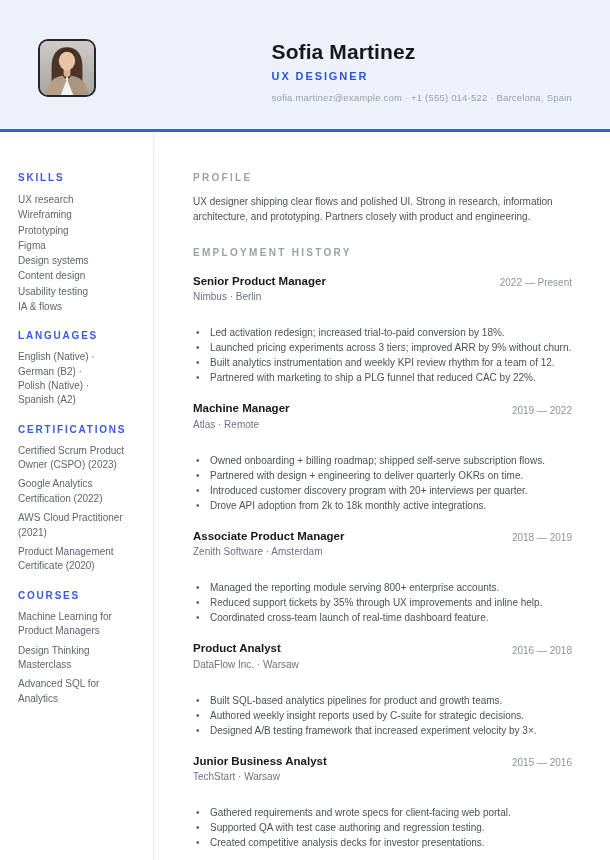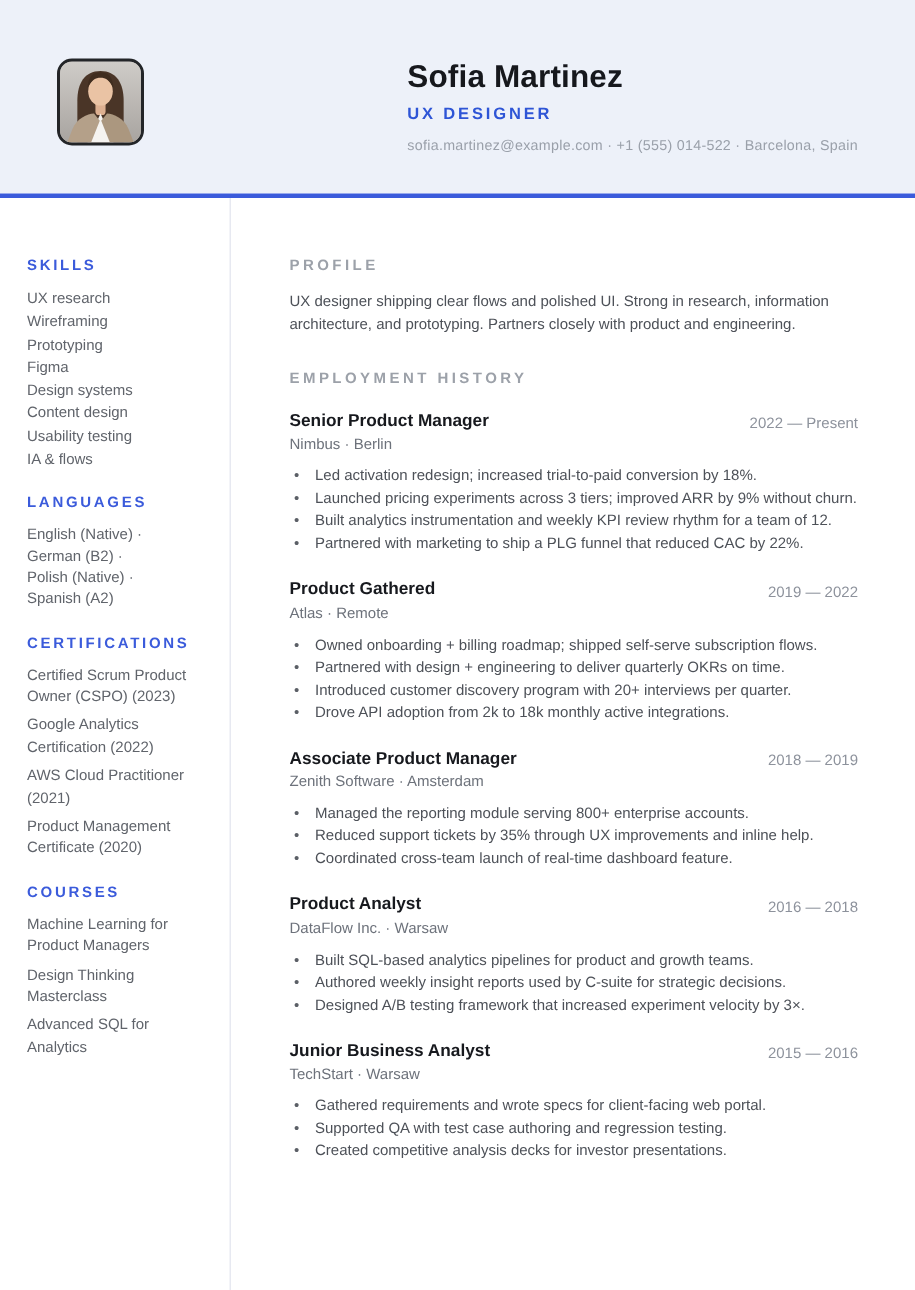--- a/index.html
+++ b/index.html
@@ -124,21 +124,21 @@
     white-space: nowrap;
     flex: none;
   }
   .job-company {
     margin-top: 3px;
     font-size: 10px;
     color: #6d727b;
   }
   ul.bullets {
     list-style: none;
-    margin: 8px 0 0 0;
+    margin: 23px 0 0 0;
     padding: 0;
   }
   .bullets li {
     position: relative;
     padding-left: 17px;
     font-size: 10px;
     line-height: 15px;
     color: #4d5158;
   }
   .bullets li::before {
@@ -238,21 +238,21 @@
         <ul class="bullets">
           <li>Led activation redesign; increased trial-to-paid conversion by 18%.</li>
           <li>Launched pricing experiments across 3 tiers; improved ARR by 9% without churn.</li>
           <li>Built analytics instrumentation and weekly KPI review rhythm for a team of 12.</li>
           <li>Partnered with marketing to ship a PLG funnel that reduced CAC by 22%.</li>
         </ul>
       </article>
 
       <article class="job">
         <div class="job-top">
-          <h2 class="job-title">Product Gathered</h2>
+          <h2 class="job-title">Machine Manager</h2>
           <span class="job-dates">2019 — 2022</span>
         </div>
         <div class="job-company">Atlas · Remote</div>
         <ul class="bullets">
           <li>Owned onboarding + billing roadmap; shipped self-serve subscription flows.</li>
           <li>Partnered with design + engineering to deliver quarterly OKRs on time.</li>
           <li>Introduced customer discovery program with 20+ interviews per quarter.</li>
           <li>Drove API adoption from 2k to 18k monthly active integrations.</li>
         </ul>
       </article>

